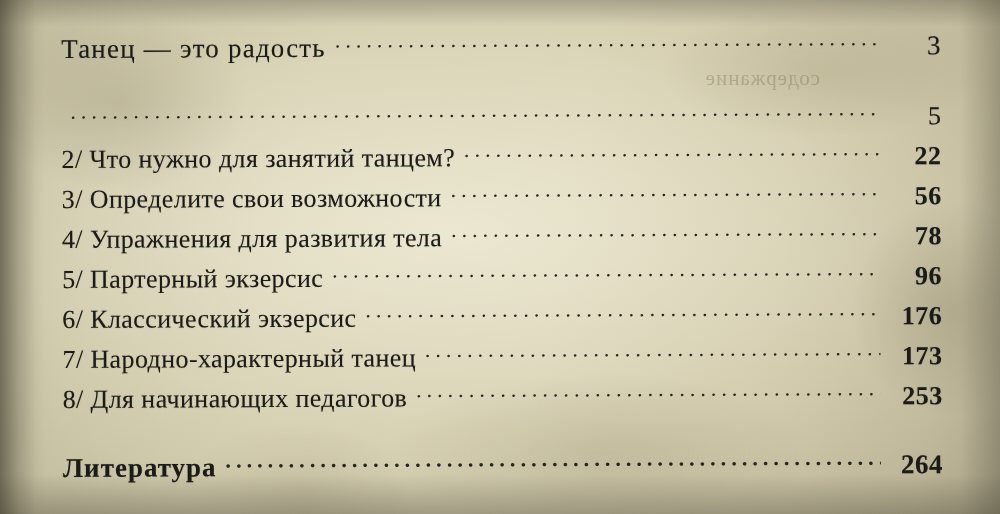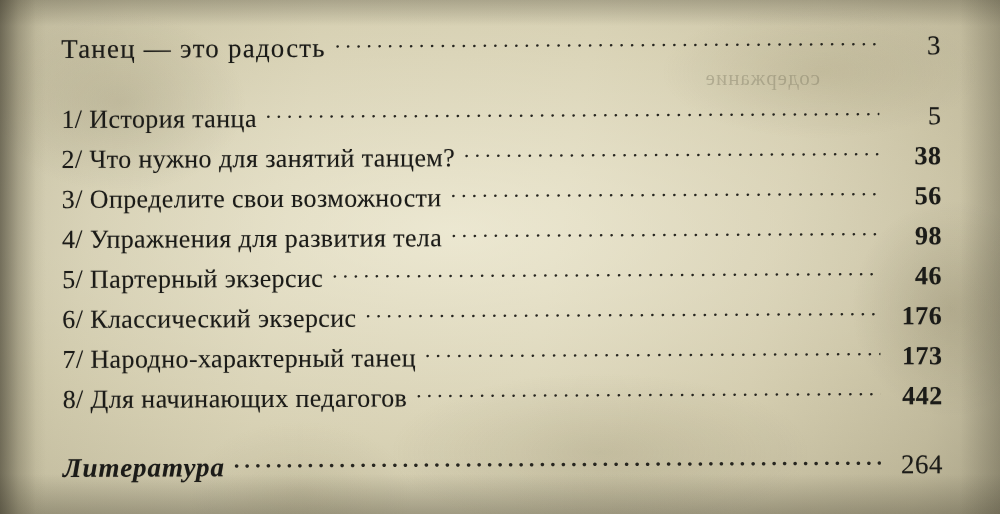--- a/index.html
+++ b/index.html
@@ -124,22 +124,22 @@
   
   .head-line { font-size: 27px; letter-spacing: 0.8px; }
   .head-line .toc-title { letter-spacing: 1.2px; }
 
   .gap-after-head { height: 44px; }
   .chapter-block .toc-line { margin-bottom: 14px; }
   .chapter-block .toc-line:last-child { margin-bottom: 0; }
   .gap-before-lit { height: 42px; }
 
   .lit-line { font-size: 27px; font-weight: bold; }
-  .lit-line .toc-title { letter-spacing: 1px; font-style: italic; }
-  .lit-line .page-num { font-weight: normal; text-align: right; }
+  .lit-line .toc-title { letter-spacing: 1px; }
+  .lit-line .page-num { font-weight: bold; text-align: right; }
   .bold-num { font-weight: bold; }
 
   
   #content { transform: rotate(-0.25deg); }
 </style>
 </head>
 <body>
 
 <div id="page">
   <div id="paper"></div>
@@ -152,65 +152,64 @@
       <span class="toc-title">Танец — это радость</span>
       <span class="leader">··························································································</span>
       <span class="page-num">3</span>
     </div>
 
     <div class="gap-after-head"></div>
 
     <div class="chapter-block">
 
       <div class="toc-line">
-        <span class="toc-title">1/ История танца</span>
         <span class="leader">·····································································································</span>
         <span class="page-num">5</span>
       </div>
 
       <div class="toc-line">
         <span class="toc-title">2/ Что нужно для занятий танцем?</span>
         <span class="leader">·····································································································</span>
-        <span class="page-num bold-num">38</span>
+        <span class="page-num bold-num">22</span>
       </div>
 
       <div class="toc-line">
         <span class="toc-title">3/ Определите свои возможности</span>
         <span class="leader">·····································································································</span>
         <span class="page-num bold-num">56</span>
       </div>
 
       <div class="toc-line">
         <span class="toc-title">4/ Упражнения для развития тела</span>
         <span class="leader">·····································································································</span>
-        <span class="page-num bold-num">98</span>
+        <span class="page-num bold-num">78</span>
       </div>
 
       <div class="toc-line">
         <span class="toc-title">5/ Партерный экзерсис</span>
         <span class="leader">·····································································································</span>
-        <span class="page-num bold-num">46</span>
+        <span class="page-num bold-num">96</span>
       </div>
 
       <div class="toc-line">
         <span class="toc-title">6/ Классический экзерсис</span>
         <span class="leader">·····································································································</span>
         <span class="page-num bold-num">176</span>
       </div>
 
       <div class="toc-line">
         <span class="toc-title">7/ Народно-характерный танец</span>
         <span class="leader">·····································································································</span>
         <span class="page-num bold-num">173</span>
       </div>
 
       <div class="toc-line">
         <span class="toc-title">8/ Для начинающих педагогов</span>
         <span class="leader">·····································································································</span>
-        <span class="page-num bold-num">442</span>
+        <span class="page-num bold-num">253</span>
       </div>
 
     </div>
 
     <div class="gap-before-lit"></div>
 
     <div class="toc-line lit-line">
       <span class="toc-title">Литература</span>
       <span class="leader">·····································································································</span>
       <span class="page-num">264</span>

